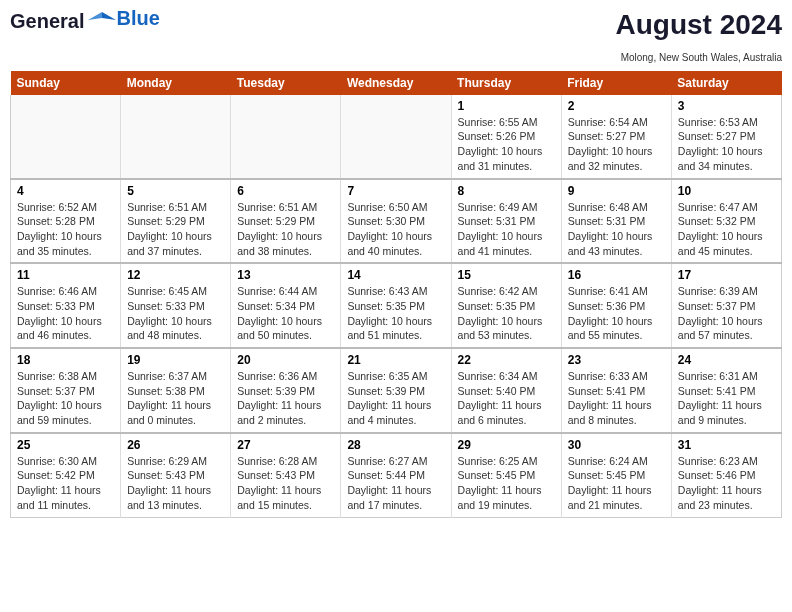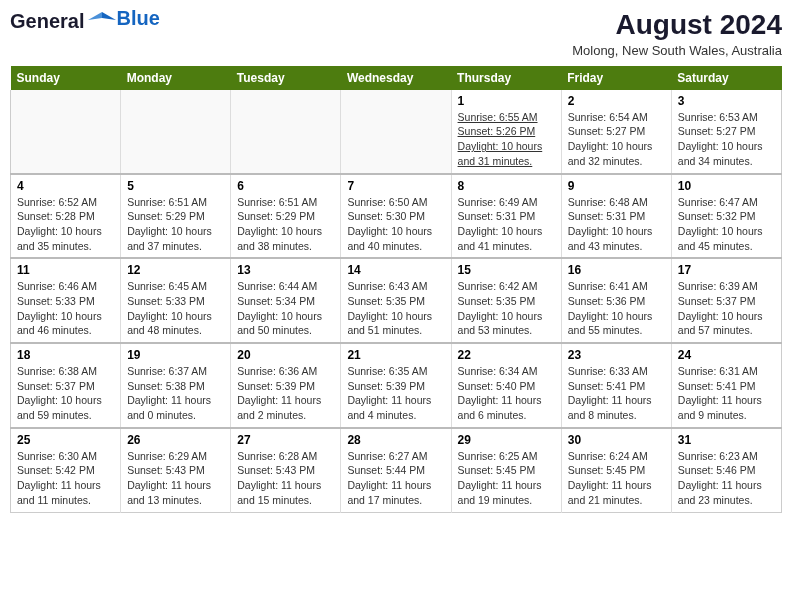--- a/index.html
+++ b/index.html
@@ -24,31 +24,31 @@
     .title-block {
       text-align: right;
     }
     .month-year {
       font-size: 28px;
       font-weight: bold;
       color: #1a1a2e;
       line-height: 1.1;
     }
     .location {
-      font-size: 13px;
+      font-size: 10px;
       color: #333;
-      margin-top: 2px;
+      margin-top: 11px;
     }
     table {
       width: 100%;
       border-collapse: collapse;
       font-size: 11px;
     }
     thead th {
-      background-color: #4d7c0f;
+      background-color: #c2410c;
       color: #fff;
       text-align: left;
       padding: 5px 6px;
       font-size: 12px;
       font-weight: bold;
     }
     tbody tr {
       border-bottom: 1px solid #ccc;
     }
     tbody td {
@@ -111,21 +111,21 @@
       </tr>
   </thead>
   <tbody id="calendar-body">
   <tr>
         <td class="empty-cell"></td>
         <td class="empty-cell"></td>
         <td class="empty-cell"></td>
         <td class="empty-cell"></td>
         <td>
           <div class="day-num">1</div>
-          <div class="day-info" style="white-space: pre-line; text-decoration: underline;">Sunrise: 6:55 AM
+          <div class="day-info" style="white-space: pre-line;">Sunrise: 6:55 AM
 Sunset: 5:26 PM
 Daylight: 10 hours and 31 minutes.</div>
         </td>
         <td>
           <div class="day-num">2</div>
           <div class="day-info" style="white-space: pre-line;">Sunrise: 6:54 AM
 Sunset: 5:27 PM
 Daylight: 10 hours and 32 minutes.</div>
         </td>
         <td>

